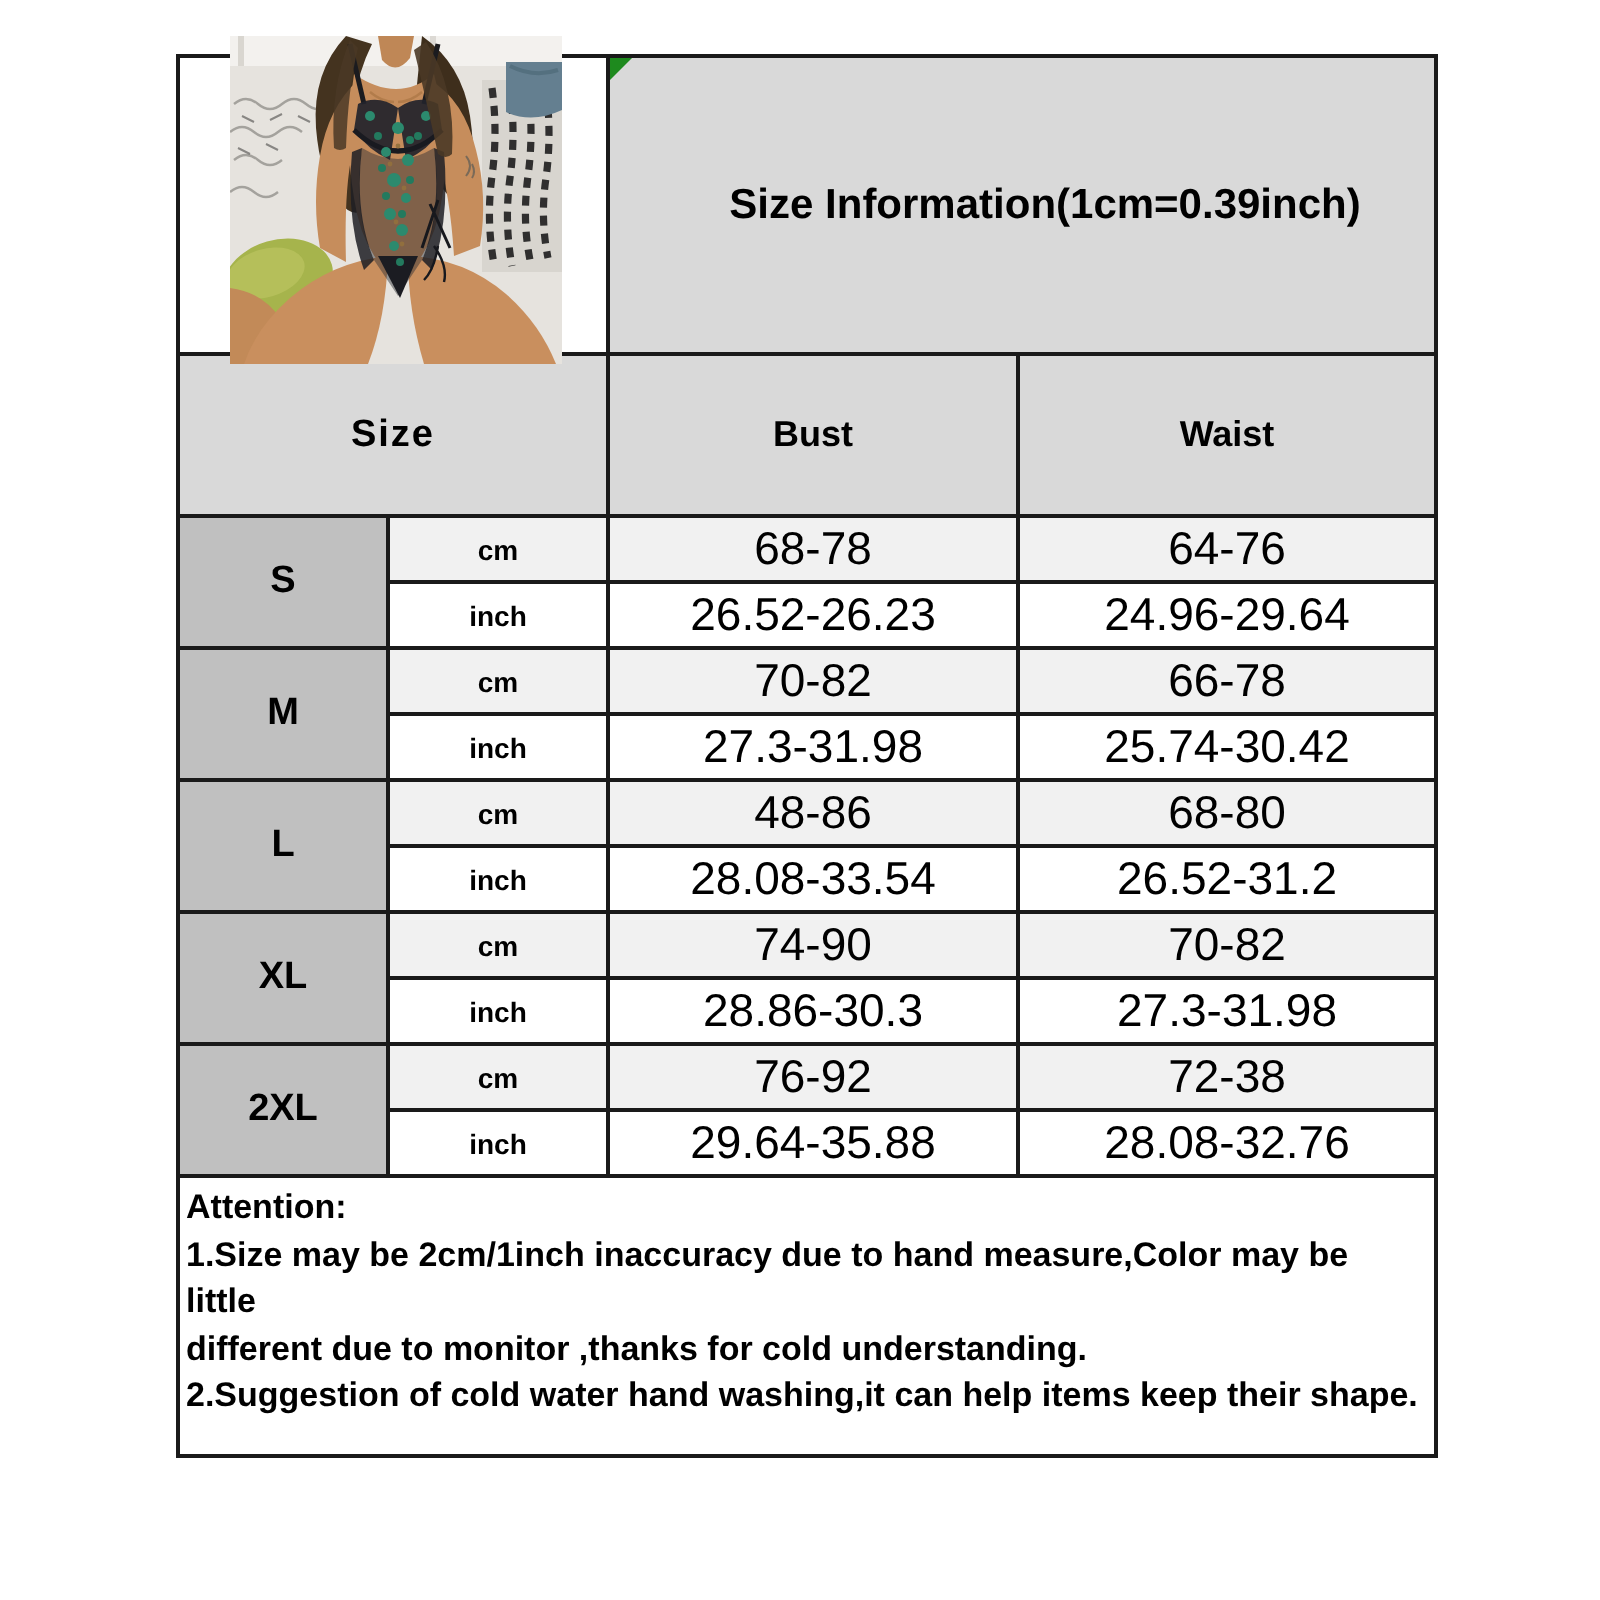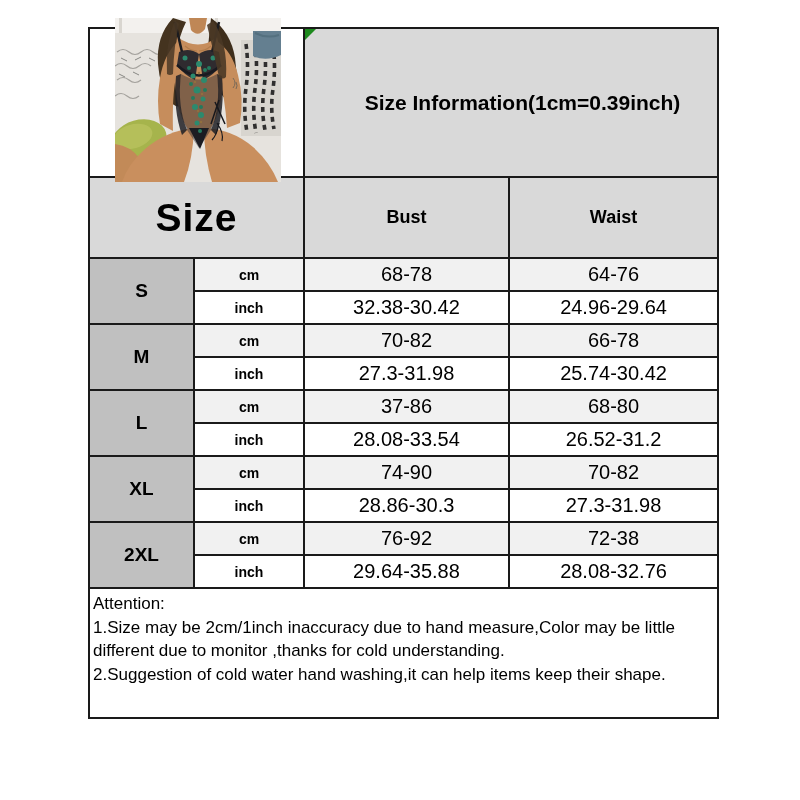--- a/index.html
+++ b/index.html
@@ -36,33 +36,33 @@
   .title-cell{
     background:var(--header-bg);
     font-weight:bold;font-size:21px;position:relative;padding-left:23px;
   }
   .flag{
     position:absolute;left:0;top:0;width:0;height:0;
     border-top:11px solid var(--flag);
     border-right:11px solid transparent;
   }
   .head-row td{height:81px;background:var(--header-bg);}
-  .size-head{font-size:39px;font-weight:bold;letter-spacing:1px;}
+  .size-head{font-size:19px;font-weight:bold;letter-spacing:1px;}
   .col-head{font-size:18px;font-weight:bold;margin-left:28px;}
   .size-label{background:var(--size-bg);font-weight:bold;font-size:19px;}
   .cm-row td,.inch-row td{height:33px;}
   .cm-row .unit,.cm-row .val{background:var(--cm-bg);}
   .inch-row .unit,.inch-row .val{background:#ffffff;}
   .unit{font-weight:bold;font-size:14px;}
-  .val{font-size:20px;font-weight:400;}
+  .val{font-size:23px;font-weight:400;}
   .attention-cell{
     height:130px;background:#fff;
     text-align:left;vertical-align:top;
     padding:3px 6px 17px 3px;
-    font-size:17px;line-height:23.5px;font-weight:400;
+    font-size:17px;line-height:23.5px;font-weight:700;
   }
 </style>
 </head>
 <body>
 
 <div class="canvas">
   <table class="size-table">
     <colgroup>
       <col style="width:105px">
         <col style="width:110px">
@@ -193,40 +193,40 @@
     </tr>
 
     <tr class="cm-row">
       <td rowspan="2" class="size-label">S</td>
       <td class="unit">cm</td>
       <td class="val">68-78</td>
       <td class="val">64-76</td>
     </tr>
     <tr class="inch-row">
       <td class="unit">inch</td>
-      <td class="val">32.38-30.42</td>
+      <td class="val">26.52-26.23</td>
       <td class="val">24.96-29.64</td>
     </tr>
 
     <tr class="cm-row">
       <td rowspan="2" class="size-label">M</td>
       <td class="unit">cm</td>
       <td class="val">70-82</td>
       <td class="val">66-78</td>
     </tr>
     <tr class="inch-row">
       <td class="unit">inch</td>
       <td class="val">27.3-31.98</td>
       <td class="val">25.74-30.42</td>
     </tr>
 
     <tr class="cm-row">
       <td rowspan="2" class="size-label">L</td>
       <td class="unit">cm</td>
-      <td class="val">37-86</td>
+      <td class="val">48-86</td>
       <td class="val">68-80</td>
     </tr>
     <tr class="inch-row">
       <td class="unit">inch</td>
       <td class="val">28.08-33.54</td>
       <td class="val">26.52-31.2</td>
     </tr>
 
     <tr class="cm-row">
       <td rowspan="2" class="size-label">XL</td>

